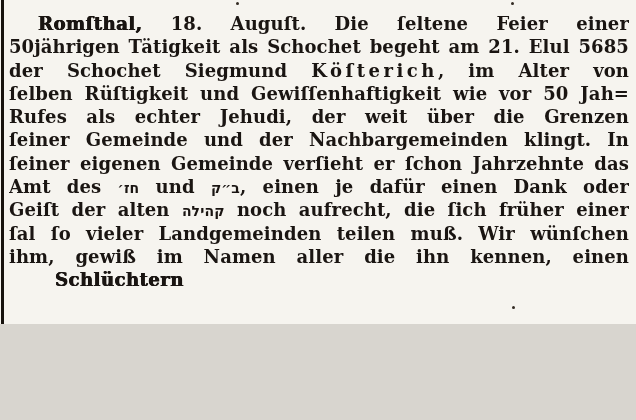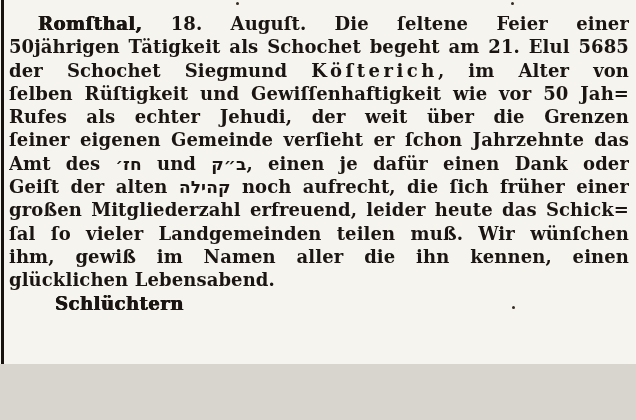--- a/index.html
+++ b/index.html
@@ -1,36 +1,36 @@
 <!DOCTYPE html>
 <html><head>
 <meta charset="utf-8">
 <style>
   html,body{margin:0;padding:0;background:#d8d5cf;}
   .page{
-    position:relative;width:636px;height:364px;overflow:hidden;
+    position:relative;width:636px;height:324px;overflow:hidden;
     background:#f6f4ef;
     color:#1a1512;
     font-family:"DejaVu Serif", serif;
   }
   .column-rule{position:absolute;left:1px;top:0;width:3px;height:420px;background:#17120d;}
   .text-block{
     position:absolute;left:9px;top:12px;width:620px;
     font-size:18px;font-weight:700;letter-spacing:0.1px;
   }
   .line{
     height:23.3px;line-height:23.3px;overflow:hidden;
     text-align:justify;text-align-last:justify;
   }
   .line.short{text-align-last:left;}
   .indent{text-indent:29px;}
   .indent2{text-indent:46px;}
   .lead{text-shadow:0.5px 0 0 currentColor,-0.3px 0 0 currentColor;letter-spacing:0.5px;}
   .sperr{letter-spacing:3.5px;}
-  .heb{font-family:"DejaVu Sans", sans-serif;font-size:17px;font-weight:700;}
+  .heb{font-family:"DejaVu Sans", sans-serif;font-size:14px;font-weight:700;}
   .speck{position:absolute;background:#332b23;border-radius:50%;}
 </style>
 </head>
 <body>
 
 <div class="page">
   <div class="column-rule"></div>
 
   <div class="speck" style="left:236px;top:2px;width:3px;height:3px;"></div>
   <div class="speck" style="left:511px;top:2px;width:3px;height:3px;"></div>
@@ -38,27 +38,26 @@
 
   <div class="text-block">
     <div class="line indent"><span class="lead">Romſthal,</span> <span>18. Auguſt. Die ſeltene Feier einer</span></div>
 
     <div class="line">50jährigen Tätigkeit als Schochet begeht am 21. Elul 5685</div>
 
     <div class="line"><span>der Schochet Siegmund</span> <span class="sperr">Köſterich</span><span>, im Alter von</span></div>
 
     <div class="line">ſelben Rüſtigkeit und Gewiſſenhaftigkeit wie vor 50 Jah=</div>
     <div class="line">Rufes als echter Jehudi, der weit über die Grenzen</div>
+    <div class="line">ſeiner Gemeinde und der Nachbargemeinden klingt. In</div>
     <div class="line">ſeiner eigenen Gemeinde verſieht er ſchon Jahrzehnte das</div>
 
     <div class="line"><span>Amt des</span> <span class="heb">חז׳</span> <span>und</span> <span class="heb">ב״ק</span><span>, einen je dafür einen Dank oder</span></div>
 
 
     <div class="line"><span>Geiſt der alten</span> <span class="heb">קהילה</span> <span>noch aufrecht, die ſich früher einer</span></div>
 
-    <div class="line">großen Mitgliederzahl erfreuend, leider heute das Schick=</div>
     <div class="line">ſal ſo vieler Landgemeinden teilen muß. Wir wünſchen</div>
     <div class="line">ihm, gewiß im Namen aller die ihn kennen, einen</div>
-    <div class="line short">glücklichen Lebensabend.</div>
 
     <div class="line short indent2"><span class="lead">Schlüchtern</span></div>
   </div>
 </div>
 
 </body></html>

